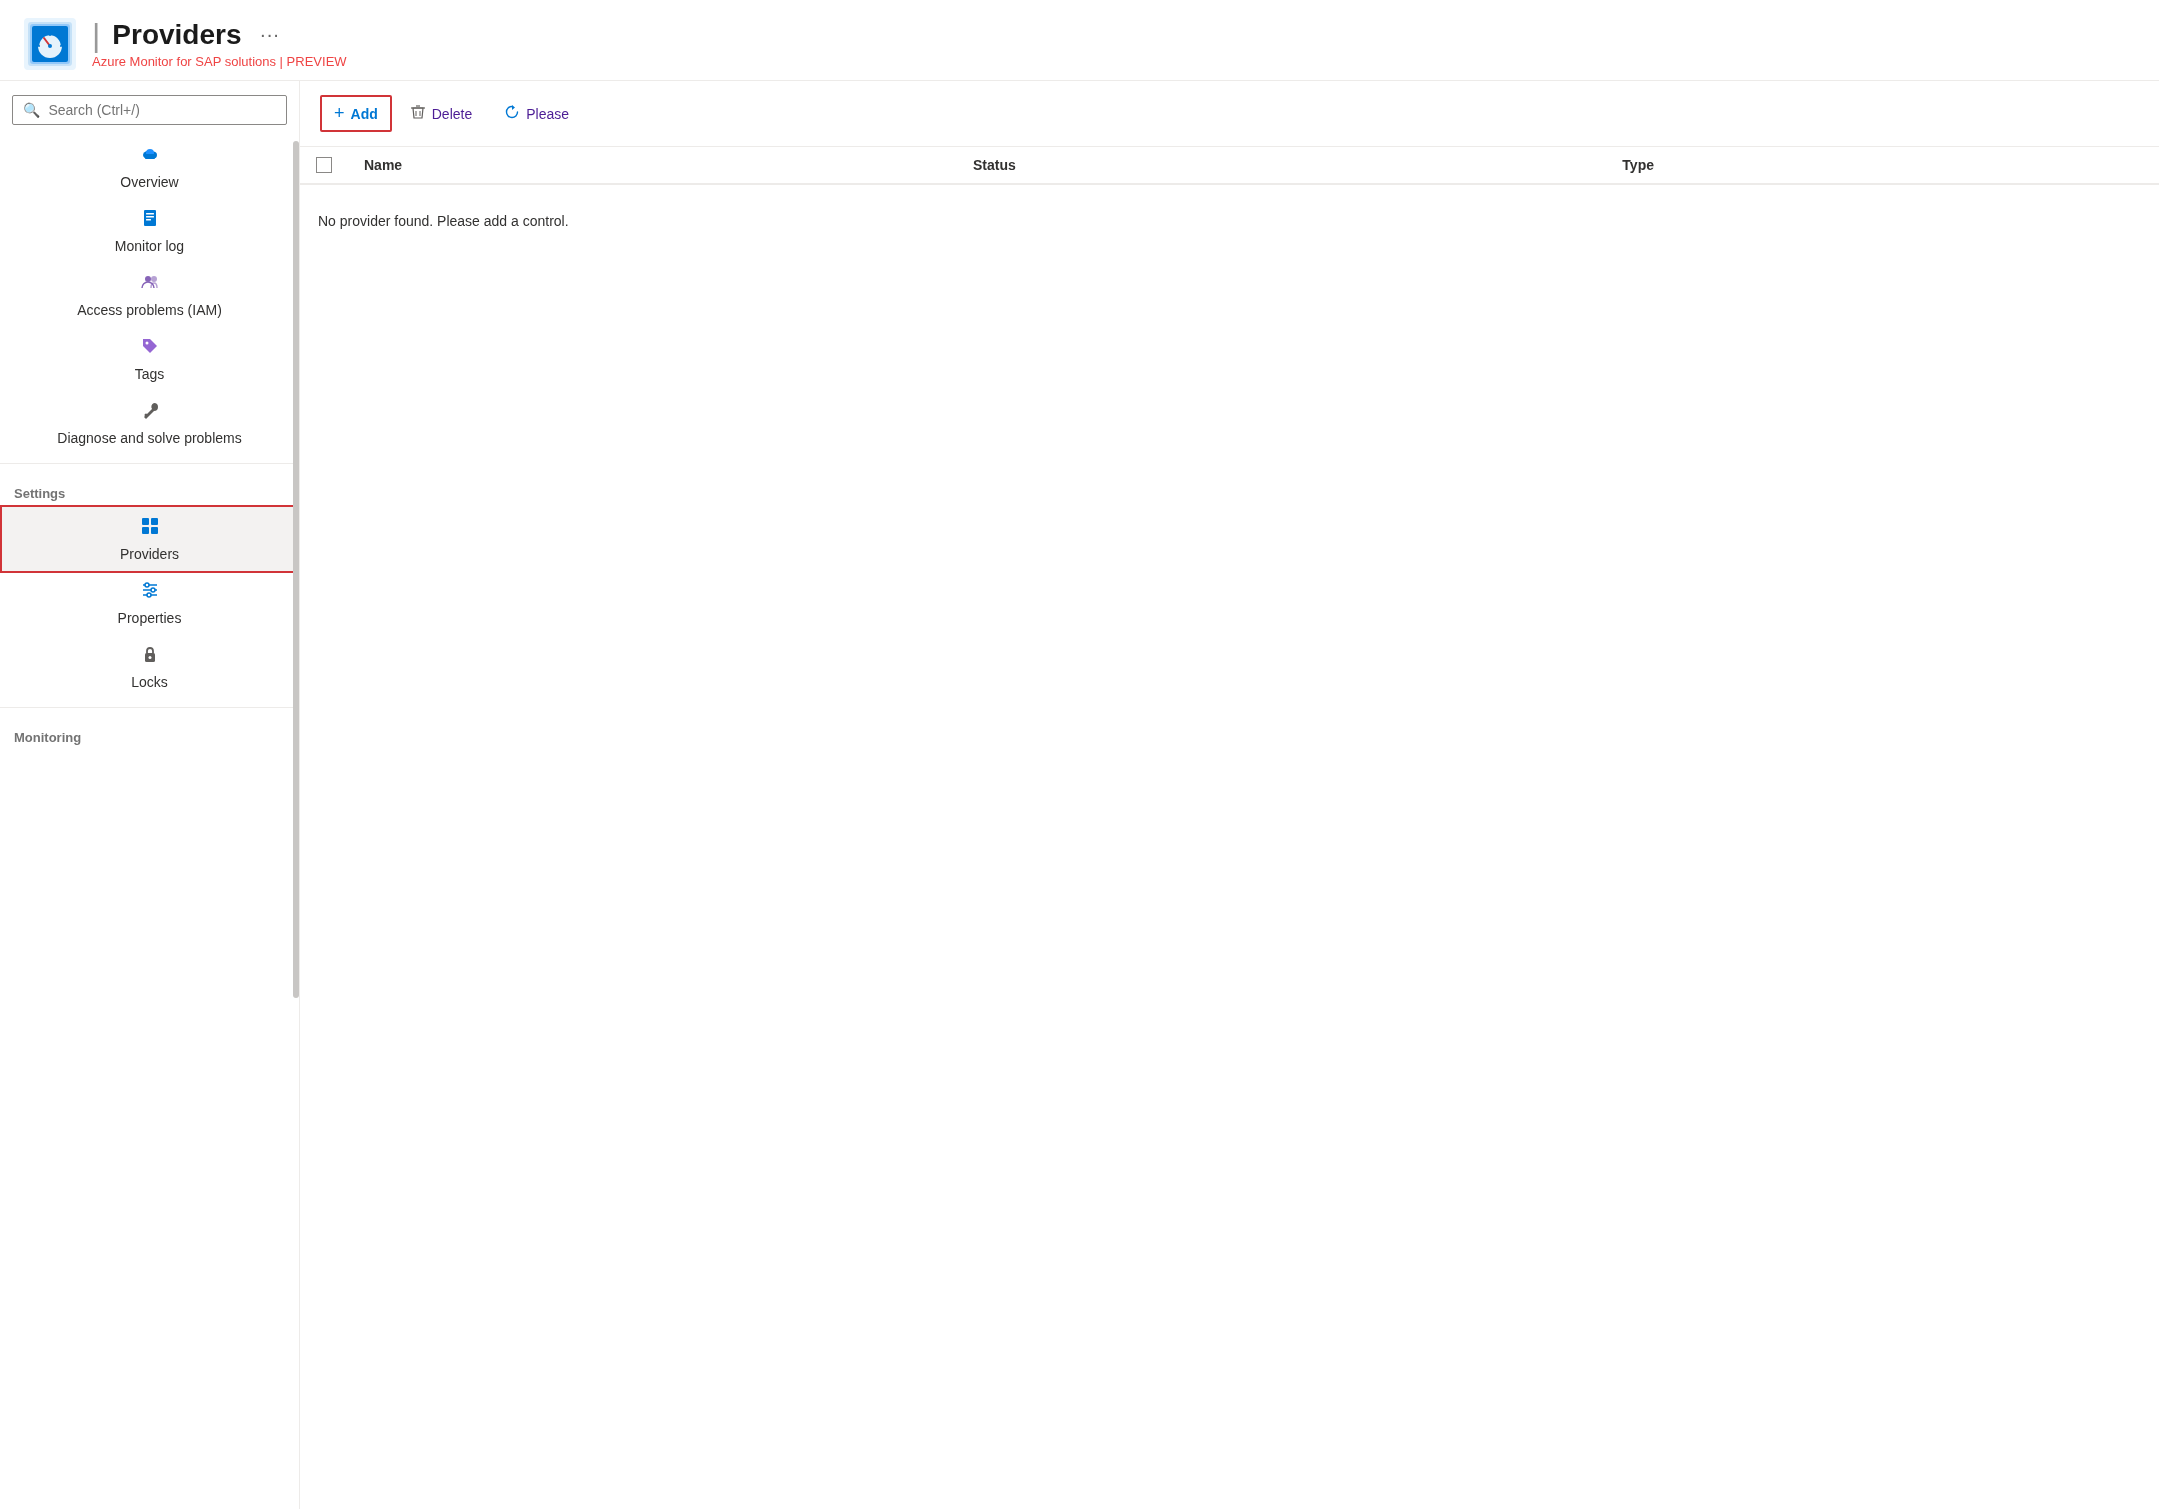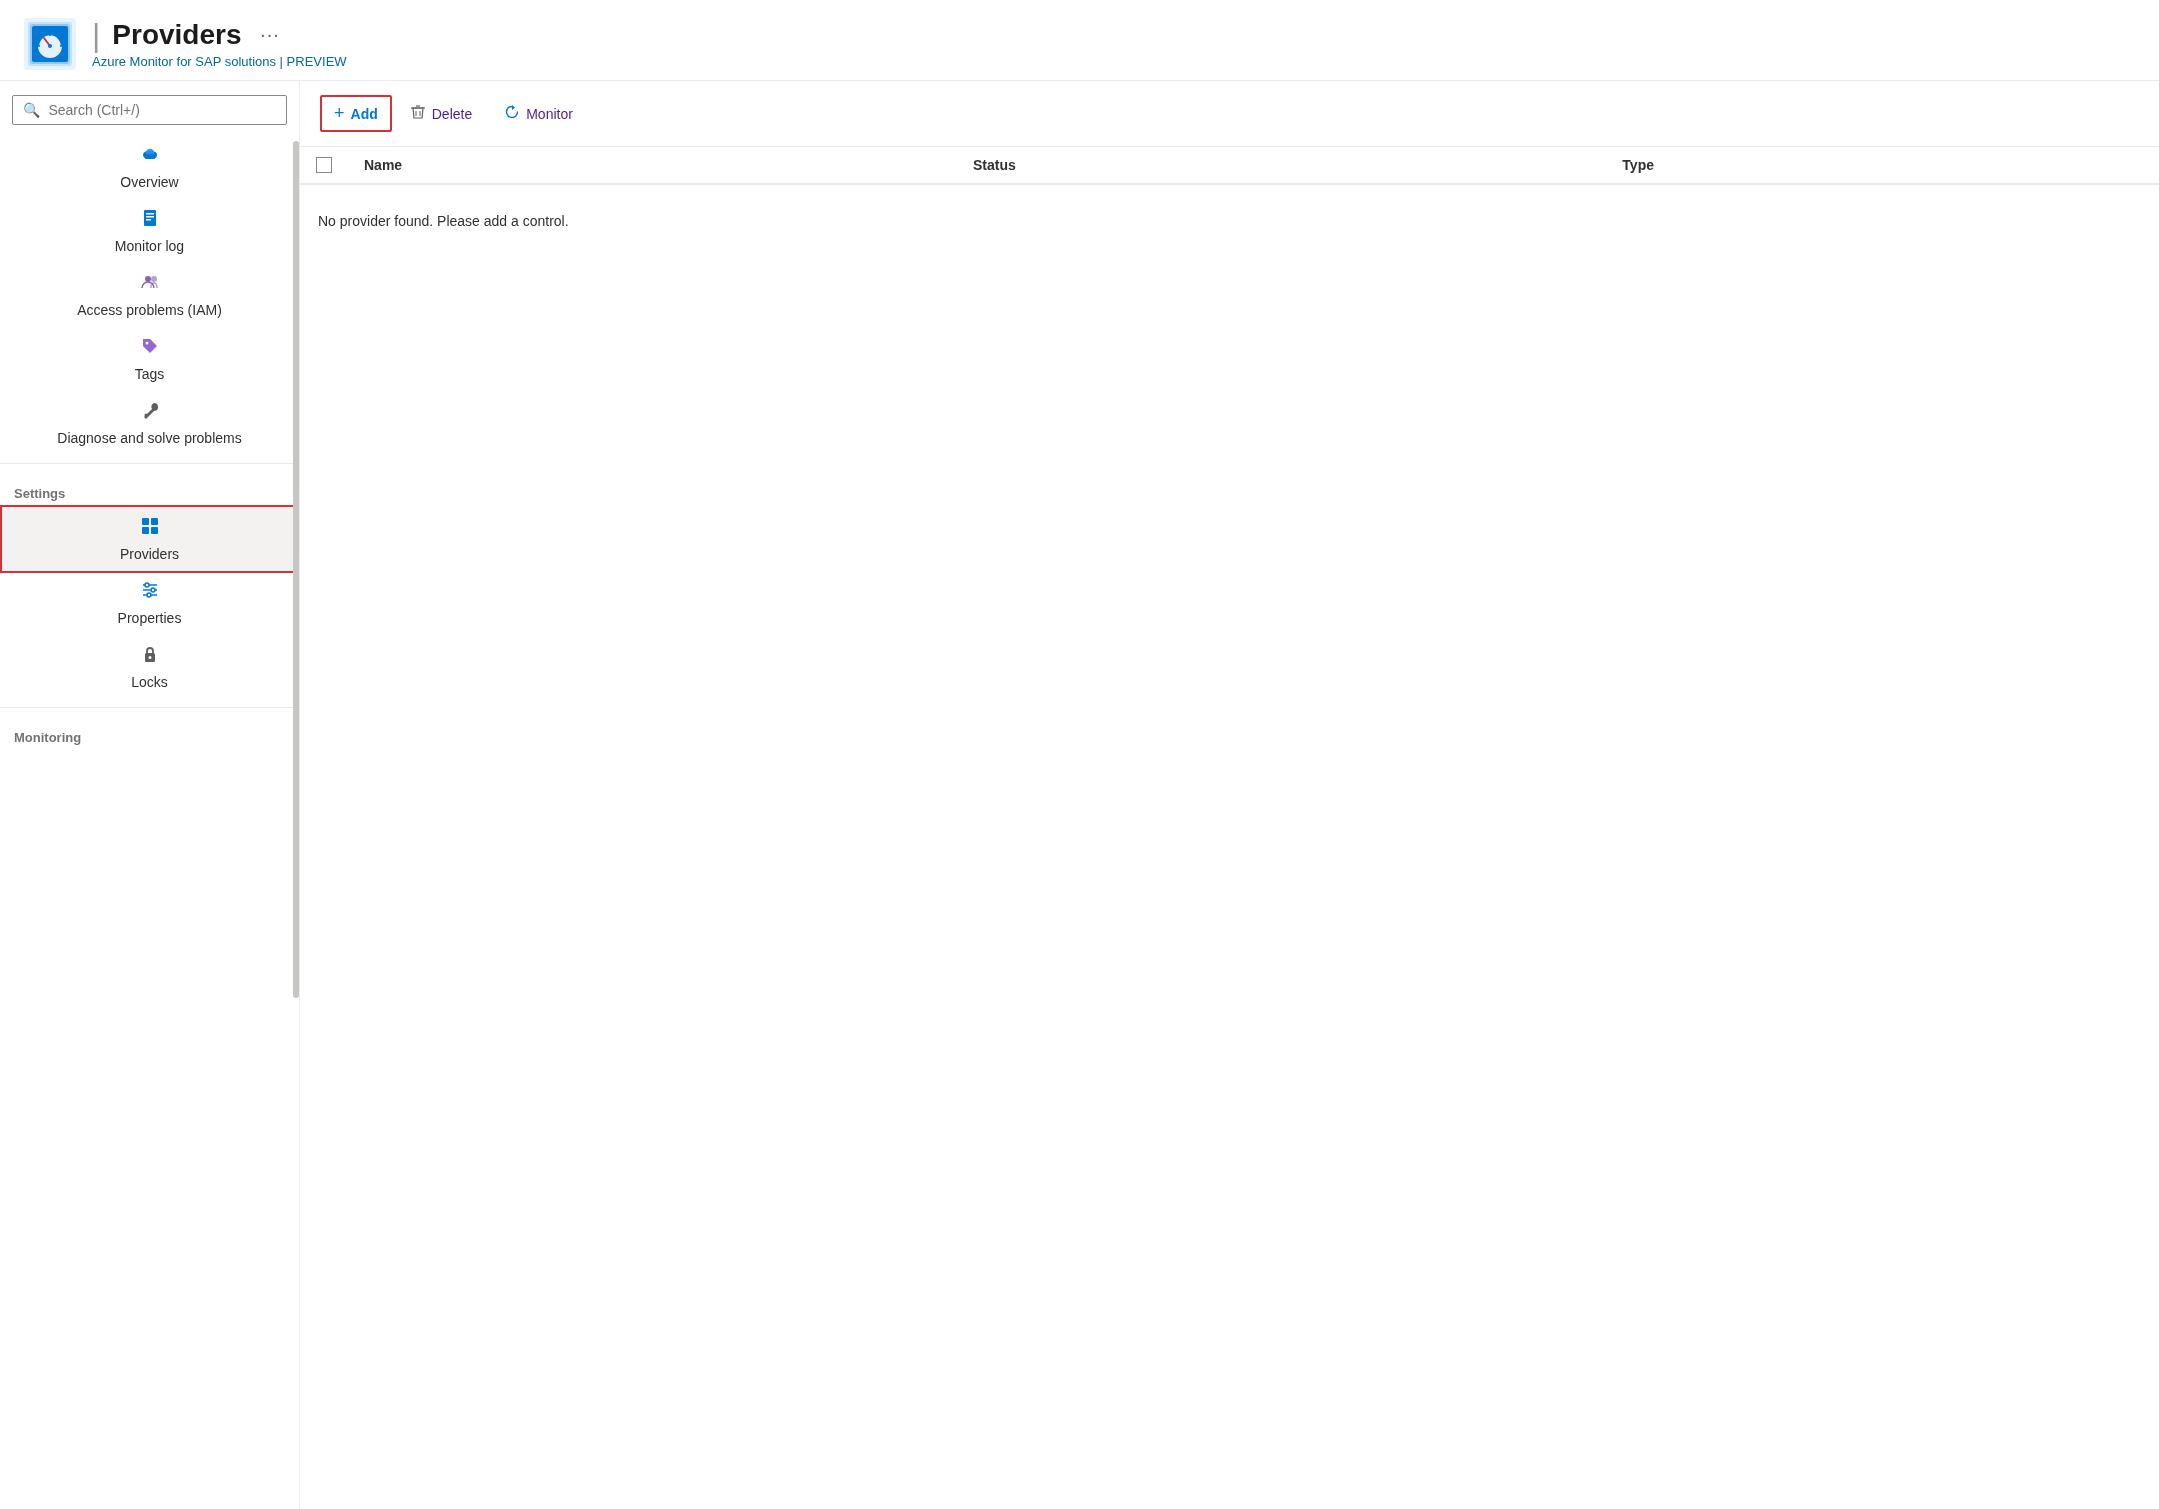--- a/index.html
+++ b/index.html
@@ -60,21 +60,21 @@
 
     .header-ellipsis {
       font-size: 20px;
       color: #666;
       cursor: pointer;
       padding: 2px 6px;
     }
 
     .header-subtitle {
       font-size: 13px;
-      color: #0369a1;
+      color: #ef4444;
       margin-top: 2px;
     }
 
     
     .main-container {
       display: flex;
       flex: 1;
       overflow: hidden;
     }
 
@@ -448,21 +448,21 @@
           <span>Delete</span>
         </button>
 
         <button class="toolbar-btn">
           <span class="btn-icon">
             <svg width="16" height="16" viewBox="0 0 16 16" fill="none">
               <path d="M13.5 8A5.5 5.5 0 1 1 8 2.5" stroke="#0078d4" stroke-width="1.4" fill="none" stroke-linecap="round"></path>
               <path d="M8 1l3 2.5L8 6" fill="#0078d4"></path>
             </svg>
           </span>
-          <span>Monitor</span>
+          <span>Please</span>
         </button>
       </div>
 
       <div class="table-container">
         <table class="data-table">
           <thead>
             <tr>
               <th>
                 <div class="checkbox-cell">
                   <span class="table-checkbox"></span>

